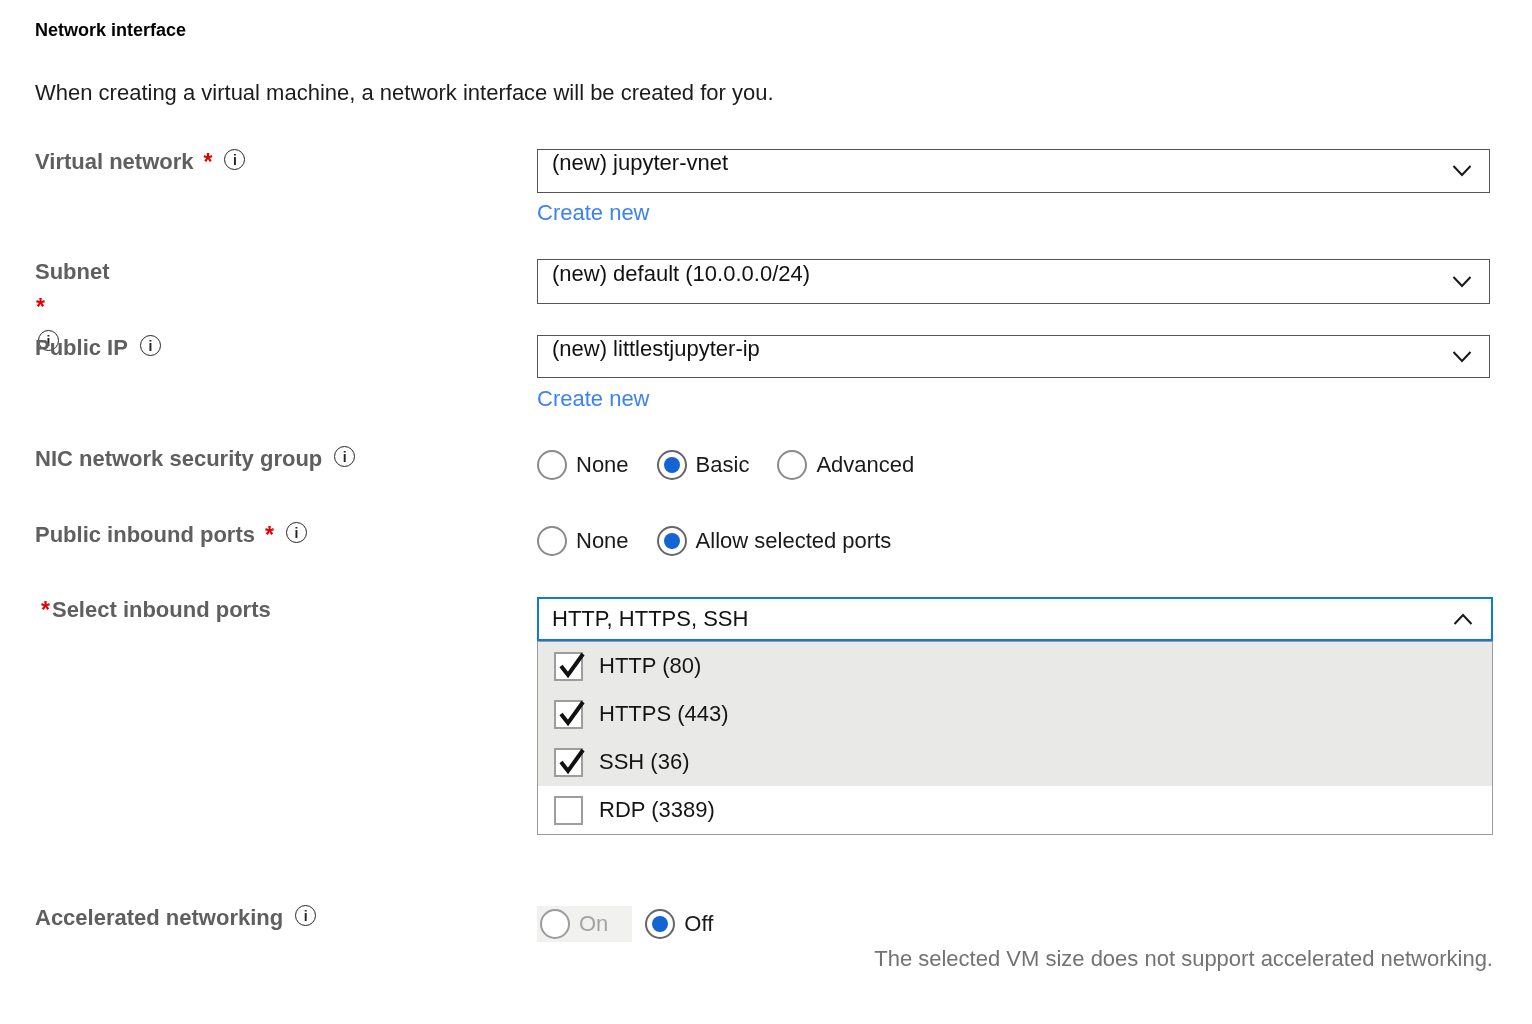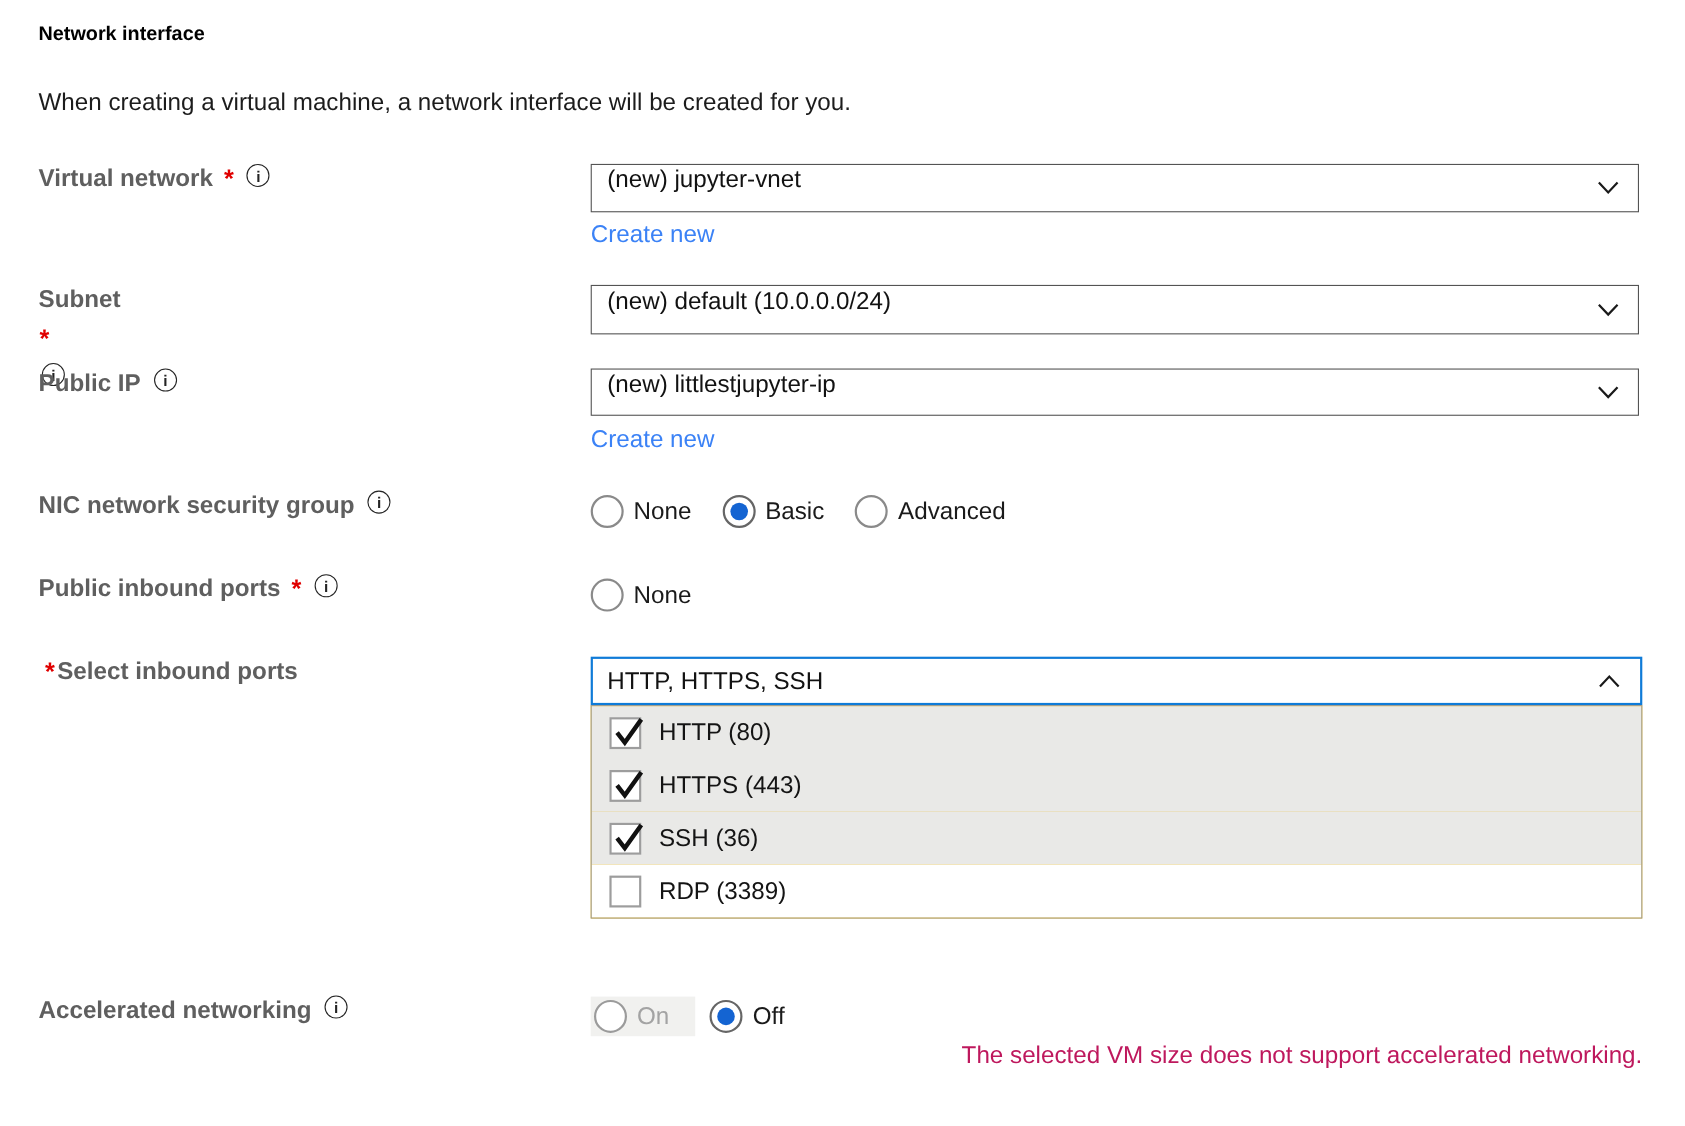--- a/index.html
+++ b/index.html
@@ -37,38 +37,38 @@
            transform:translate(-50%,-50%); }
   .radio-label { font-size:22px; color:#1a1a1a; }
 
   .combobox { position:absolute; left:537px; top:597px; width:956px; height:44px;
               background:#fff; border:2px solid #0f7bd8; display:flex; align-items:center;
               padding:0 48px 0 13px; cursor:pointer; }
   .combobox .select-value { color:#121212; }
   .combobox .chev { position:absolute; right:18px; top:50%; transform:translateY(-50%); }
 
   .ports-list { position:absolute; left:537px; top:641px; width:956px;
-                border:1px solid #9b9b9b; background:#eab308; }
+                border:1px solid #9b9b9b; background:#84cc16; }
   .port-item { height:48px; display:flex; align-items:center; gap:16px;
                padding-left:16px; background:#ffffff; cursor:pointer; }
   .port-item.sel { background:#e9e9e7; }
   .checkbox { width:29px; height:29px; border:2px solid #9d9d9d; background:#fff;
               position:relative; flex:0 0 auto; }
   .checkbox svg { display:none; position:absolute; left:1px; top:-5px; }
   .checkbox.checked svg { display:block; }
   .port-label { font-size:22px; color:#141414; }
 
   .toggle-row { position:absolute; left:537px; display:flex; align-items:center; gap:10px; }
   .toggle-opt { display:inline-flex; align-items:center; gap:9px; cursor:pointer; padding:3px; }
   .toggle-opt.disabled { background:#f1f1ef; padding:3px 24px 3px 3px; }
   .toggle-opt.disabled .radio { border-color:#9b9b9b; }
   .toggle-opt.disabled .radio-label { color:#a3a3a3; }
 
   .note { position:absolute; left:537px; top:946px; width:956px; text-align:right;
-          font-size:22px; color:#be185d; }
+          font-size:22px; color:#737373; }
 </style>
 </head>
 <body>
 
 <div class="page">
 
   <h1 class="title">Network interface</h1>
   <p class="desc">When creating a virtual machine, a network interface will be created for you.</p>
 
   <div class="label-row" style="top:149px;height:44px;">
@@ -129,20 +129,24 @@
 
   <div class="label-row" style="top:522px;height:34px;">
     <span>Public inbound ports</span>
       <span class="req">*</span>
     <span class="info-icon"></span>
   </div>
   <div class="radio-row" style="top:522px;height:34px;">
     <label class="radio-opt">
       <span class="radio"></span>
       <span class="radio-label">None</span>
+    </label>
+    <label class="radio-opt">
+      <span class="radio checked"></span>
+      <span class="radio-label">Allow selected ports</span>
     </label>
   </div>
 
   <div class="label-row" style="left:41px;top:597px;height:44px;gap:0;">
     <span class="req pre">*</span>
     <span>Select inbound ports</span>
   </div>
   <div class="combobox">
     <span class="select-value">HTTP, HTTPS, SSH</span>
     <svg class="chev" width="20" height="13" viewBox="0 0 20 13">

